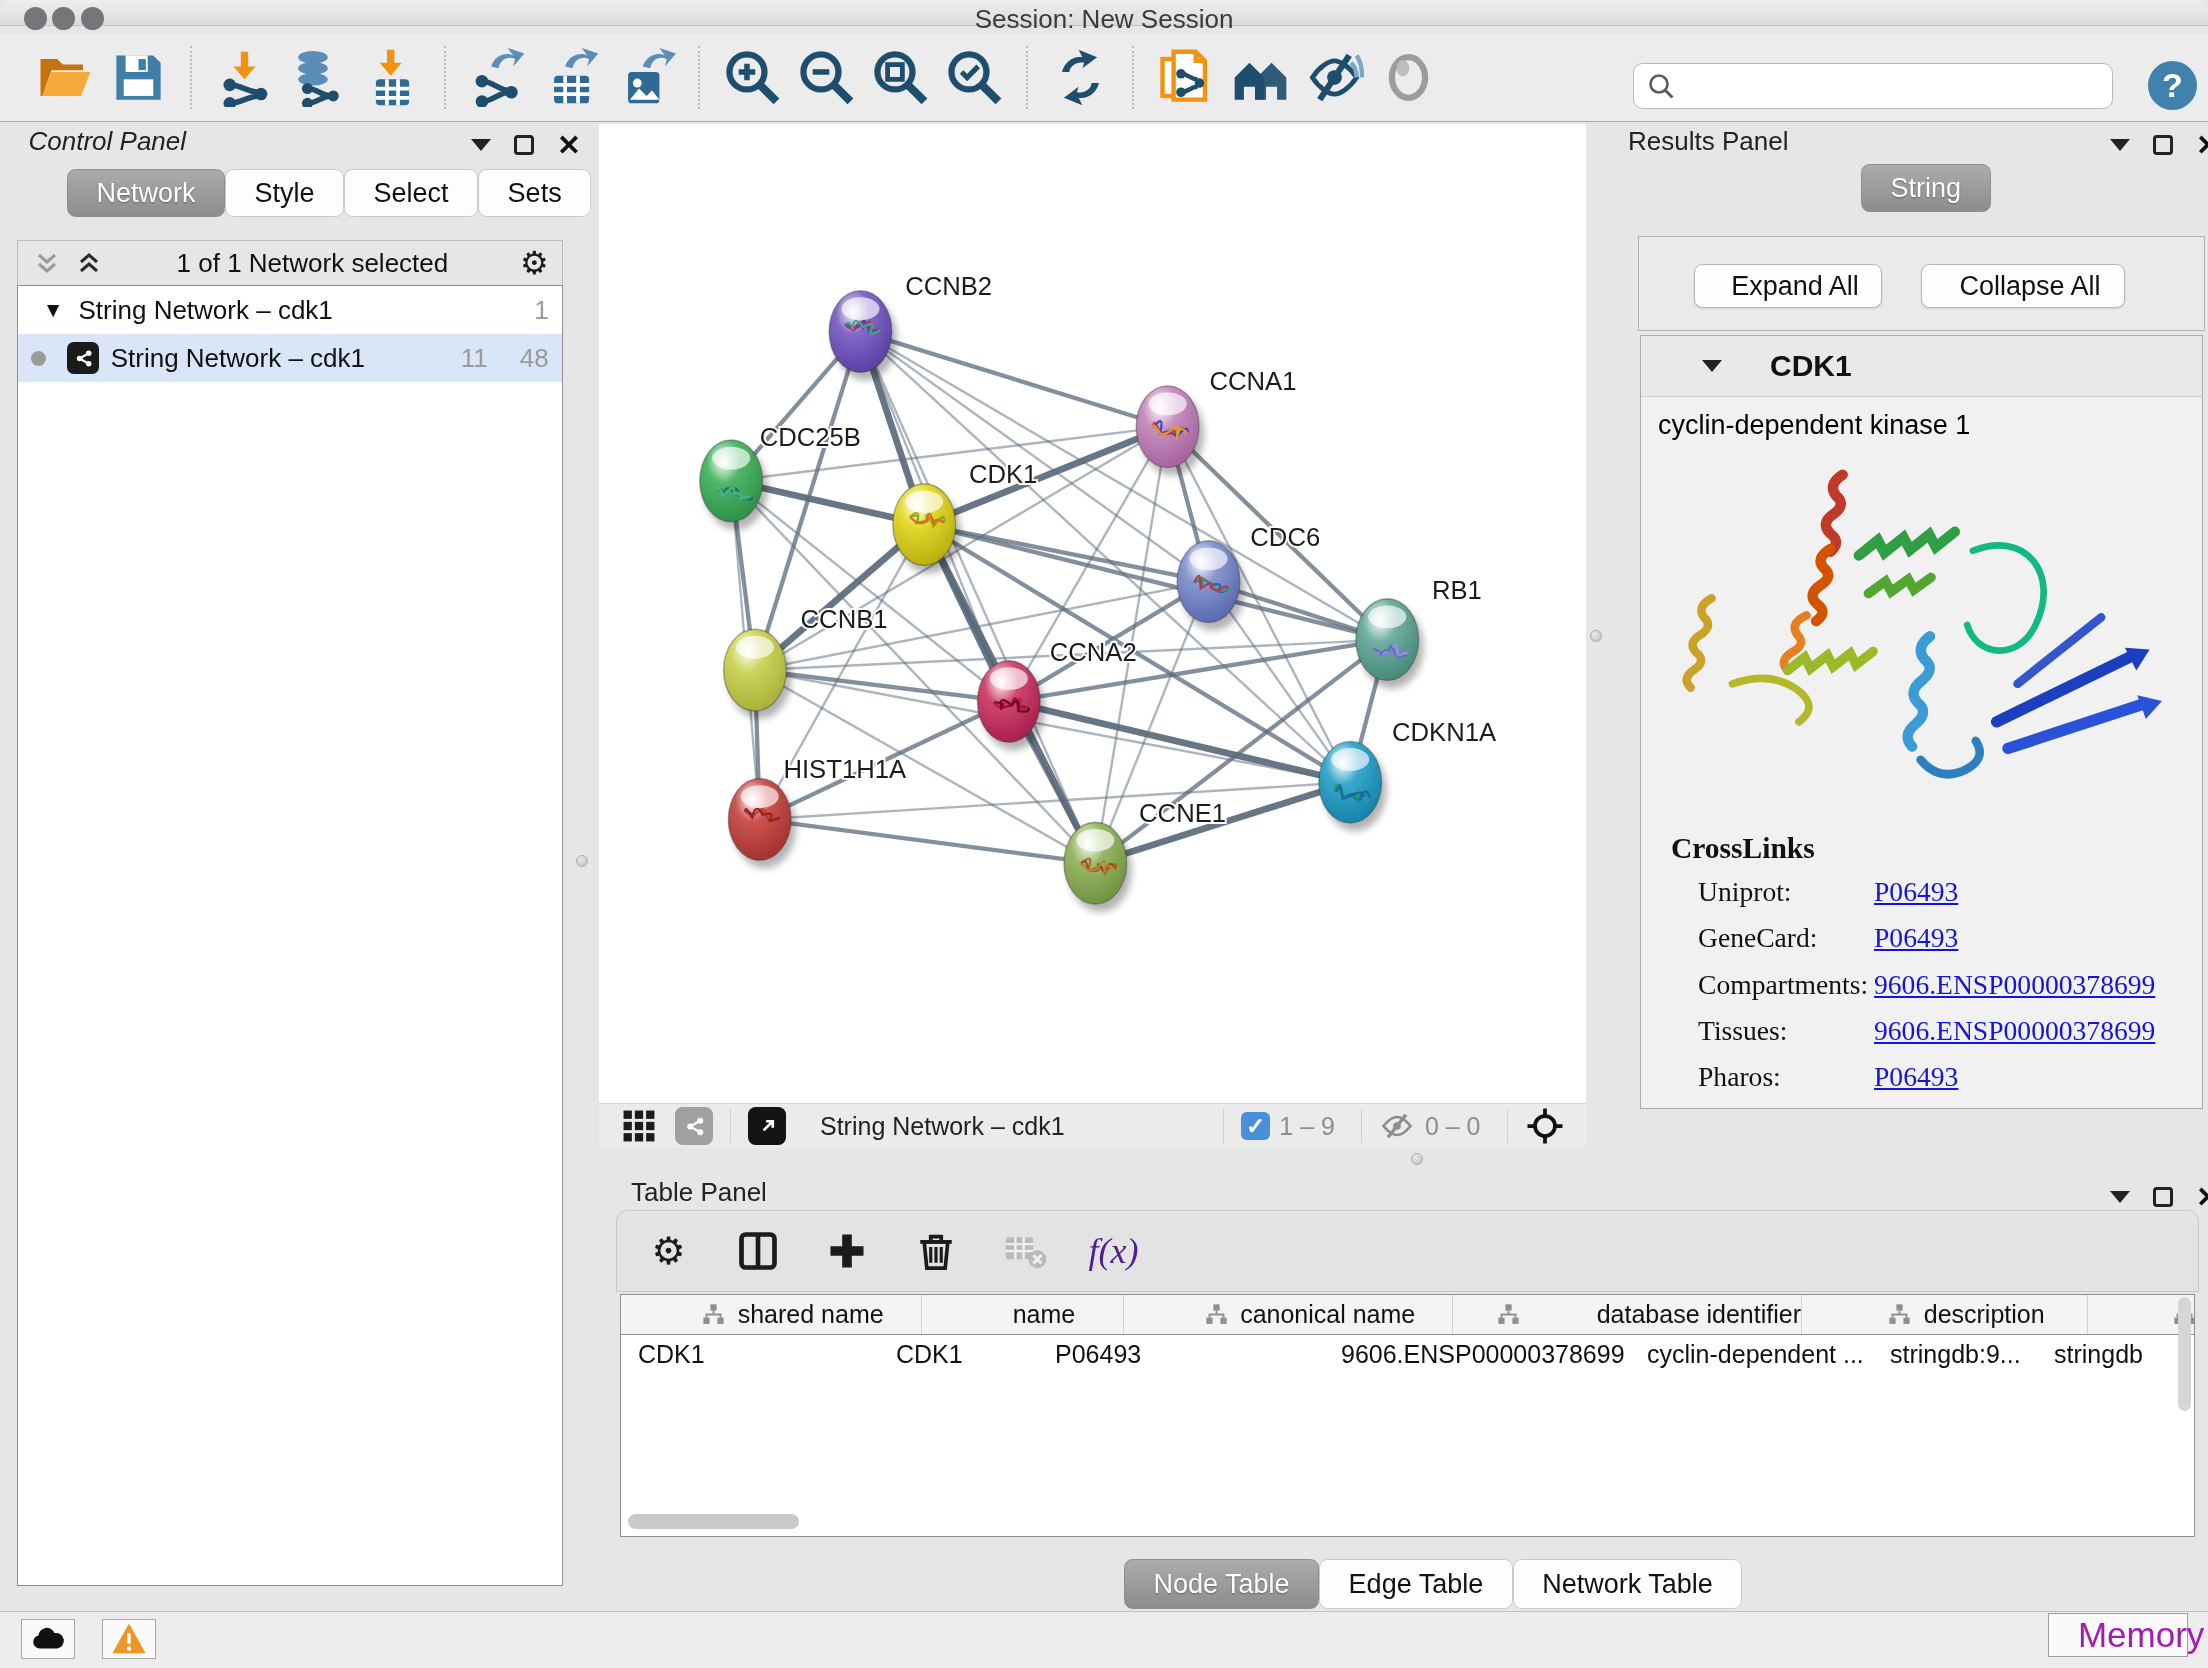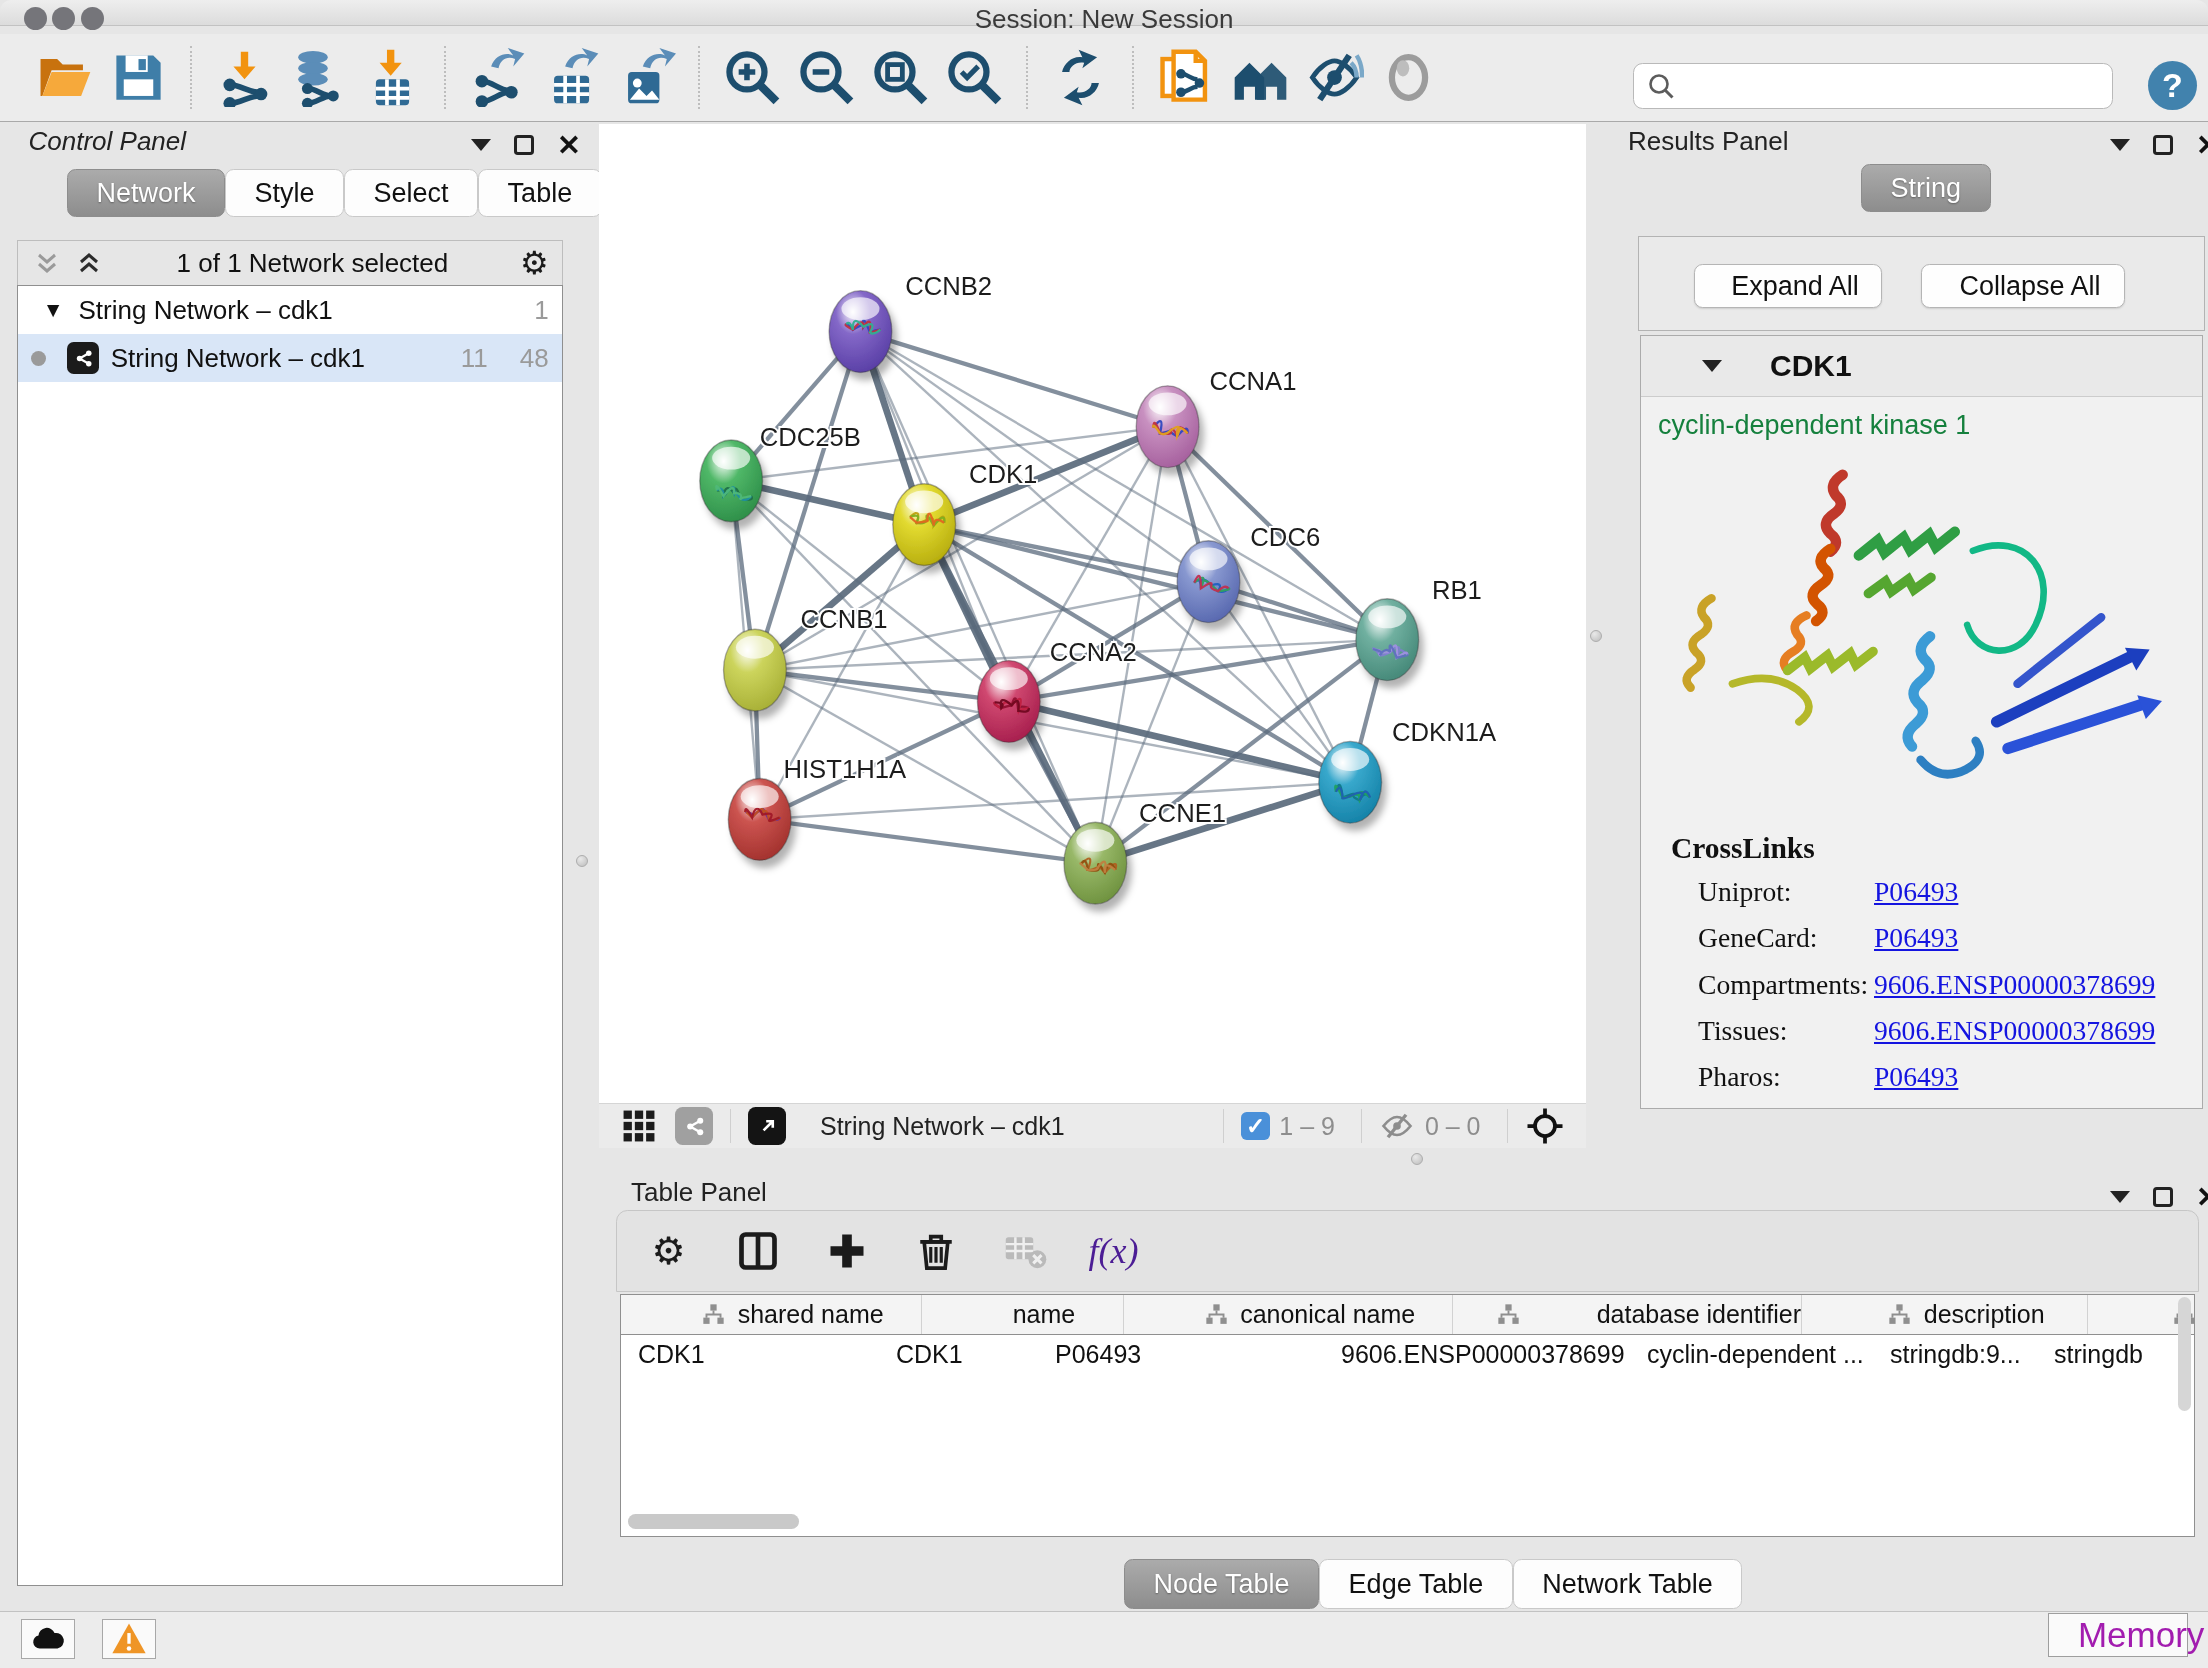--- a/index.html
+++ b/index.html
@@ -76,21 +76,21 @@
   #rp-buttons-box { left:1638px; top:236px; width:567px; height:95px; background:#eaeaea;
     border:1.9px solid #b3b3b3; }
   .rp-btn { position:absolute; top:27px; height:44px; background:#fefefe; border:1px solid #b5b5b5;
     border-radius:8.6px; font-size:27px; color:#111; display:flex; align-items:center;
     justify-content:center; box-shadow:0 1px 1.9px rgba(0,0,0,.12);padding-left:14px; }
   #rp-section { left:1640px; top:335px; width:563px; height:774px; background:#f1f1f1;
     border:1.9px solid #ababab; }
   #rp-sec-head { left:0; top:0; width:100%; height:61px; background:#e9e9e9;
     border-bottom:1px solid #cccccc; display:flex; align-items:center; }
   #rp-gene { font-size:30px; font-weight:bold; color:#111; margin-left:48px; }
-  #rp-desc { left:17px; top:74px; font-size:27px; color:#15803d; }
+  #rp-desc { left:17px; top:74px; font-size:27px; color:#000000; }
   #rp-structure { left:3.8px; top:110px; width:555px; height:373px; }
   #xl-title { left:30px; top:496px; font-family:"Liberation Serif", serif; font-weight:bold;
     font-size:29.5px; color:#111; }
   #xl-rows { left:57px; top:540px; width:485px; display:flex; flex-direction:column; gap:14.3px; }
   .xl-row { display:flex; font-family:"Liberation Serif", serif; font-size:27.6px; }
   .xl-label { width:176px; color:#111; flex:none; }
   .xl-link { color:#1414e0; text-decoration:underline; }
 
   
   #tp-title { left:631px; top:1177px; }
@@ -299,21 +299,21 @@
 <div class="abs panel-title" id="cp-title">Control Panel</div>
 <div class="abs ph-icons" style="left:471px; top:131px;">
   <div class="tri"></div>
   <div class="floatbox"></div>
   <div class="closex">✕</div>
 </div>
 <div class="abs" id="cp-tabs">
     <div class="tab sel">Network</div>
     <div class="tab">Style</div>
     <div class="tab">Select</div>
-    <div class="tab">Table</div>
+    <div class="tab">Sets</div>
   </div>
 <div class="abs" id="cp-statusbar">
   <svg width="32" height="32" viewBox="0 0 32 32">
       <g fill="none" stroke="#9a9a9a" stroke-width="3">
         <path d="M8 8l8 7 8-7M8 17l8 7 8-7"></path>
       </g>
     </svg>
   <svg width="32" height="32" viewBox="0 0 32 32" style="margin-left:9.5px">
       <g fill="none" stroke="#2b2b2b" stroke-width="3">
         <path d="M8 15l8-7 8 7M8 24l8-7 8 7"></path>

